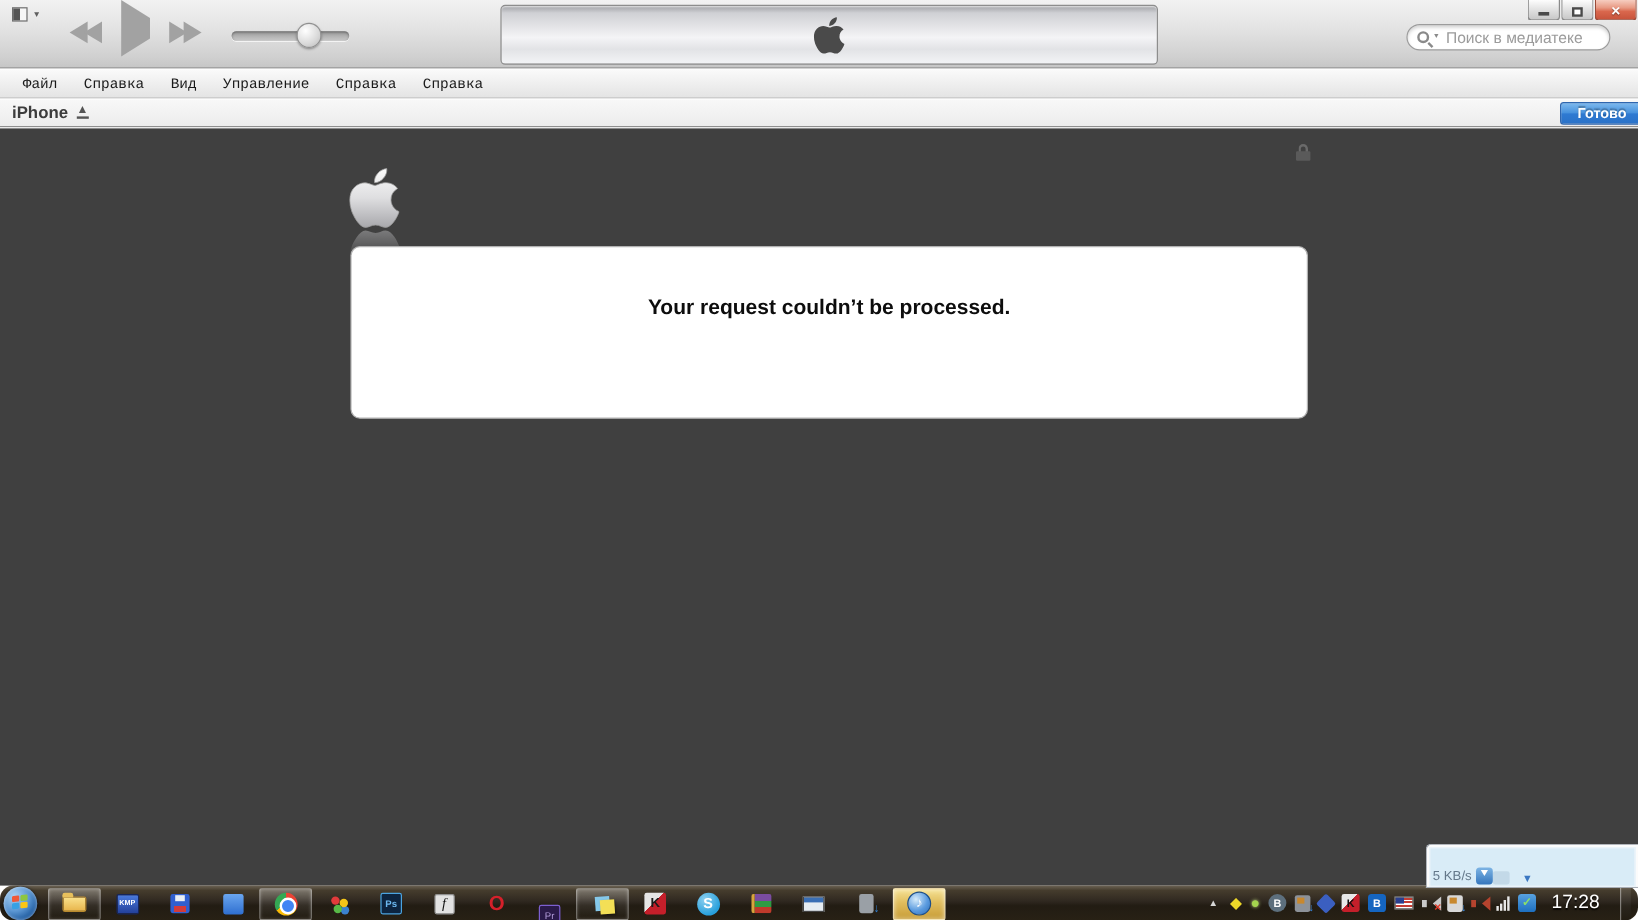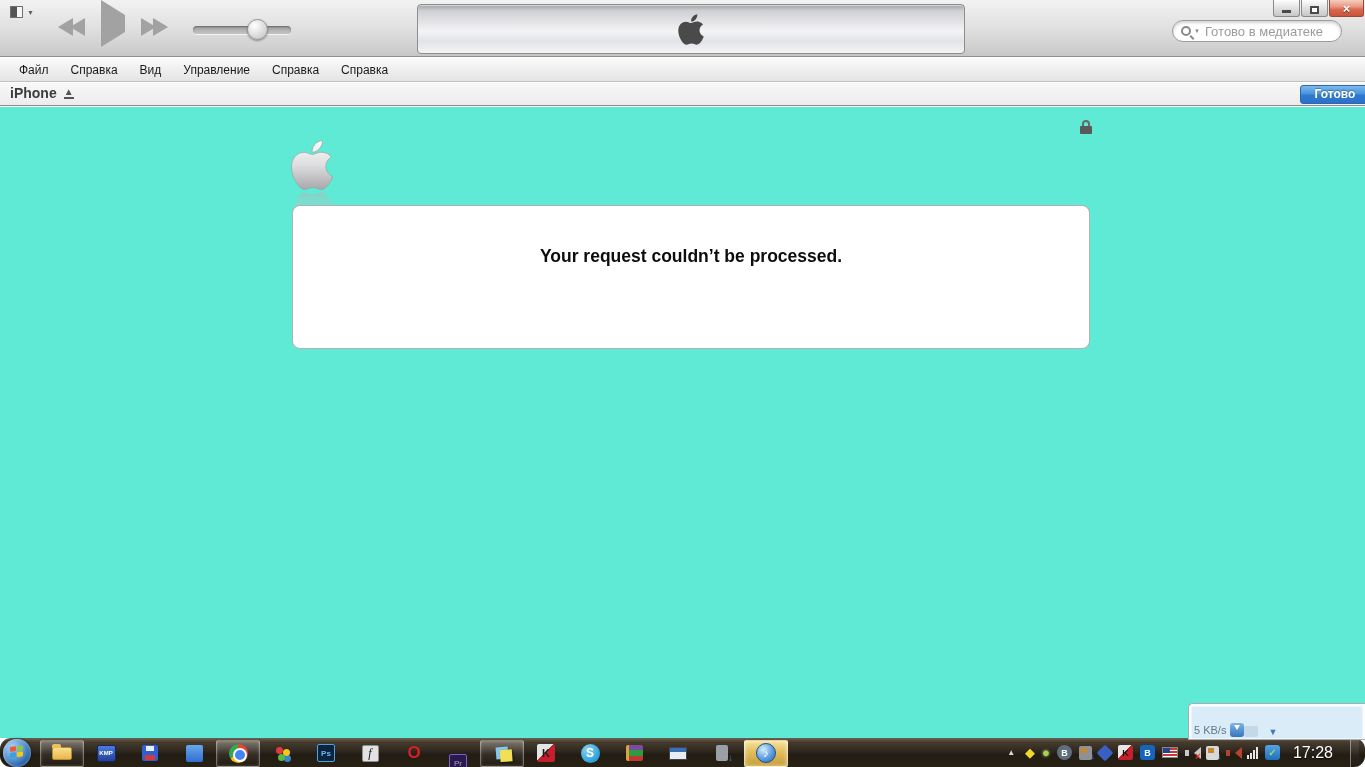--- a/index.html
+++ b/index.html
@@ -48,38 +48,38 @@
   .btn-min, .btn-max { width:27px; background:linear-gradient(180deg,#fdfdfd,#dcdcdc 60%,#c8c8c8); }
   .btn-min .dash { width:9px; height:3px; background:#4a4a4a; margin-bottom:3px; }
   .btn-max .box { width:9px; height:8px; border:2px solid #4a4a4a; margin-bottom:2px; background:#fff; }
   .btn-close { width:35px; background:linear-gradient(180deg,#f6cdc0 0%,#e89a84 40%,#d9674d 60%,#c8543c 100%);
     border-color:#9a4a38; align-items:center; }
   .btn-close .x { color:#fff; font-size:13px; font-weight:bold; text-shadow:0 1px 1px rgba(0,0,0,.45); line-height:15px; }
 
   
   .menubar { position:absolute; left:0; top:58px; width:1365px; height:24px;
     background:linear-gradient(180deg,#fafafa,#e4e4e4); border-bottom:1px solid #c2c2c2;
-    display:flex; align-items:center; padding-left:8px; }
+    display:flex; align-items:center; padding-left:8px;font-family:Liberation Mono, monospace; }
   .menu-item { font-size:12px; color:#1a1a1a; padding:0 11px; height:100%; display:flex; align-items:center; cursor:default; }
 
   
   .devicebar { position:absolute; left:0; top:83px; width:1365px; height:23px;
     background:linear-gradient(180deg,#f8f8f8,#ececec); border-bottom:1px solid #8e8e8e; }
   .device { position:absolute; left:10px; top:2px; display:flex; align-items:center; gap:7px; }
   .device .name { font-size:14px; font-weight:bold; color:#3c3c3c; }
   .eject { display:flex; flex-direction:column; align-items:center; line-height:0; cursor:default; }
   .eject .tri-up { font-size:10px; color:#555; line-height:8px; }
   .eject .bar { width:10px; height:2px; background:#555; margin-top:1px; }
   .done-btn { position:absolute; right:-5px; top:2px; width:70px; height:19px; border:1px solid #2f66ae; border-radius:3px;
     background:linear-gradient(180deg,#7db9ee 0%,#4691dd 48%,#2f7ad2 52%,#2a72c8 100%);
     color:#fff; font-size:12px; font-weight:bold; text-align:center; line-height:17px;
     text-shadow:0 -1px 1px rgba(0,0,0,.3); cursor:pointer; }
 
   
-  .content { position:absolute; left:0; top:107px; width:1365px; height:631px; background:#5eead4; }
+  .content { position:absolute; left:0; top:107px; width:1365px; height:631px; background:#404040; }
   .lock { position:absolute; left:1079px; top:13px; width:14px; height:14px; }
   .lock .shackle { position:absolute; left:3px; top:0; width:8px; height:8px; border:2px solid #6a6a6a; border-bottom:none; border-radius:4px 4px 0 0; }
   .lock .body { position:absolute; left:1px; top:6px; width:12px; height:8px; background:#5a5a5a; border-radius:1px; }
 
   .apple-hero { position:absolute; left:291px; top:30px; width:44px; }
   .apple-hero svg { display:block; }
   .apple-reflect { opacity:.9; margin-top:-2px; }
 
   .error-box { position:absolute; left:292px; top:98px; width:798px; height:144px;
     border:1px solid #b2b2b2; border-radius:8px; background:#fff; text-align:center; }
@@ -200,21 +200,21 @@
 
   <div class="lcd">
     <svg width="26" height="35" viewBox="0 0 384 512">
       <path fill="#4a4a4a" d="M318.7 268.7c-.2-36.7 16.4-64.4 50-84.8-18.8-26.9-47.2-41.7-84.7-44.6-35.5-2.8-74.3 20.7-88.5 20.7-15 0-49.4-19.7-76.4-19.7C63.3 141.2 4 184.8 4 273.5q0 39.3 14.4 81.2c12.8 36.7 59 126.7 107.2 125.2 25.2-.6 43-17.9 75.8-17.9 31.8 0 48.3 17.9 76.4 17.9 48.6-.7 90.4-82.5 102.6-119.3-65.2-30.7-61.7-90-61.7-91.9zm-56.6-164.2c27.3-32.4 24.8-61.9 24-72.5-24.1 1.4-52 16.4-67.9 34.9-17.5 19.8-27.8 44.3-25.6 71.9 26.1 2 49.9-11.4 69.5-34.3z"></path>
     </svg>
   </div>
 
   <div class="search">
     <span class="mag"></span>
     <span class="dd">▼</span>
-    <span class="ph">Готово в медиатеке</span>
+    <span class="ph">Поиск в медиатеке</span>
   </div>
 
   <div class="win-controls">
     <div class="win-btn btn-min">
       <span class="dash"></span>
     </div>
     <div class="win-btn btn-max">
       <span class="box"></span>
     </div>
     <div class="win-btn btn-close">

